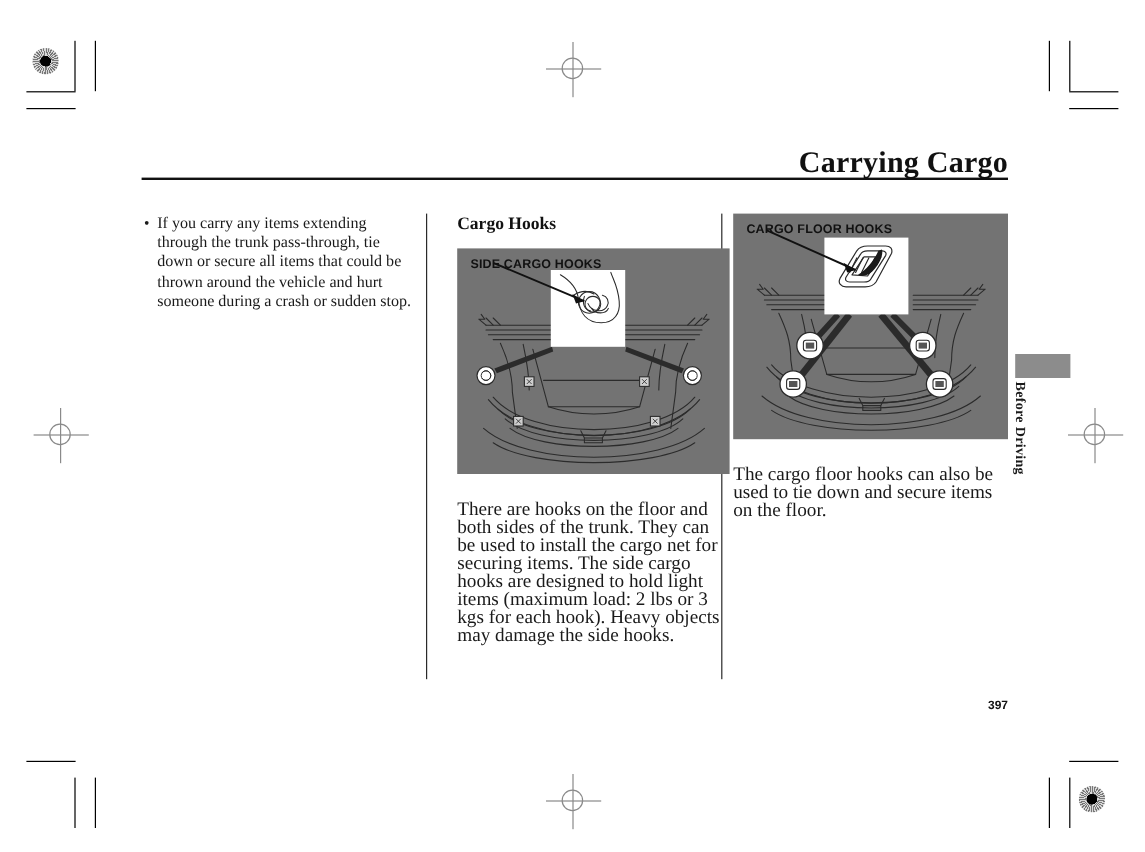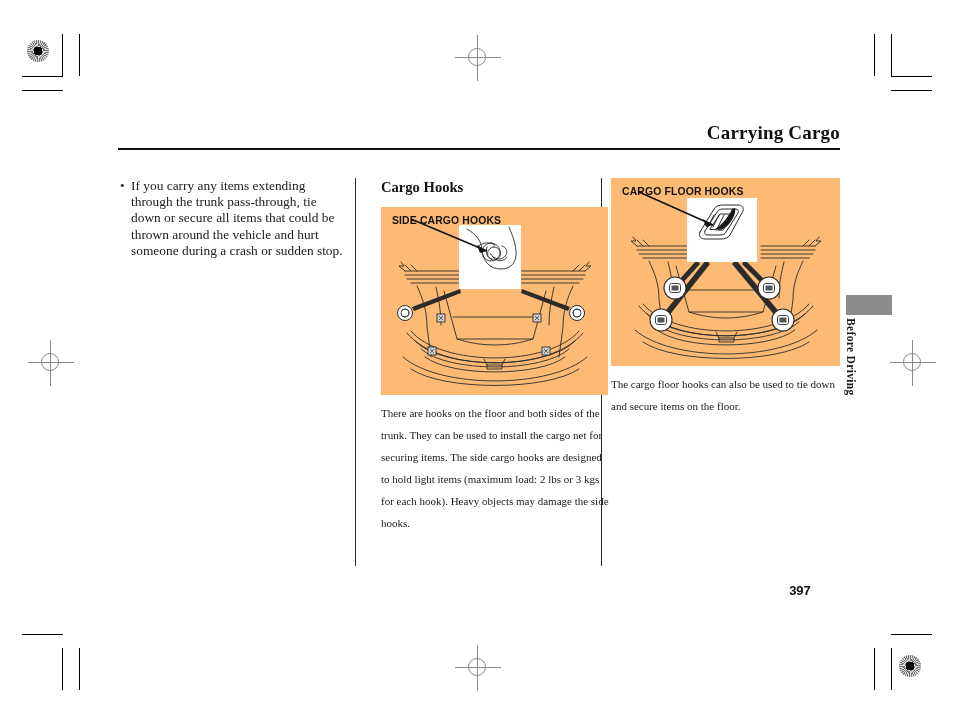--- a/index.html
+++ b/index.html
@@ -64,21 +64,21 @@
     background: #8a8a8a;
   }
 
   
   #running-head {
     position: absolute;
     left: 118px;
     top: 122px;
     width: 722px;
     text-align: right;
-    font-size: 19px;
+    font-size: 25px;
     font-weight: 700;
     letter-spacing: 0.2px;
     color: #111;
   }
   #header-rule {
     position: absolute;
     left: 118px;
     top: 148px;
     width: 722px;
     height: 1.6px;
@@ -132,21 +132,21 @@
   .section-title {
     font-size: 14.6px;
     font-weight: 700;
     margin: 1px 0 11px 0;
     color: #111;
   }
 
   
   .illus-panel {
     position: relative;
-    background: #fdba74;
+    background: #737373;
     box-sizing: border-box;
     overflow: hidden;
   }
   #illus-side   { width: 227px; height: 188px; }
   #illus-floor  { width: 229px; height: 188px; }
 
   .illus-caption {
     position: absolute;
     left: 11px;
     top: 8px;
@@ -158,23 +158,23 @@
     z-index: 4;
     white-space: nowrap;
   }
 
   .illus-svg {
     position: absolute;
     left: 0; top: 0;
   }
 
   .body-copy {
-    font-size: 11px;
-    line-height: 22px;
-    margin-top: 7px;
+    font-size: 16px;
+    line-height: 15px;
+    margin-top: 22px;
   }
 
   
   #thumb-tab-block {
     position: absolute;
     left: 846px;
     top: 295px;
     width: 46px;
     height: 20px;
     background: #8c8c8c;
@@ -191,23 +191,23 @@
     letter-spacing: 0.3px;
     color: #1a1a1a;
     line-height: 20px;
   }
 
   #folio {
     position: absolute;
     left: 760px;
     top: 583px;
     width: 80px;
-    text-align: center;
+    text-align: right;
     font-family: "Liberation Sans", sans-serif;
-    font-size: 13px;
+    font-size: 10px;
     font-weight: 700;
     color: #111;
   }
 </style>
 </head>
 <body>
 
 <div class="page">
 
   <div class="reg-target" style="left:27px; top:40px;"></div>

